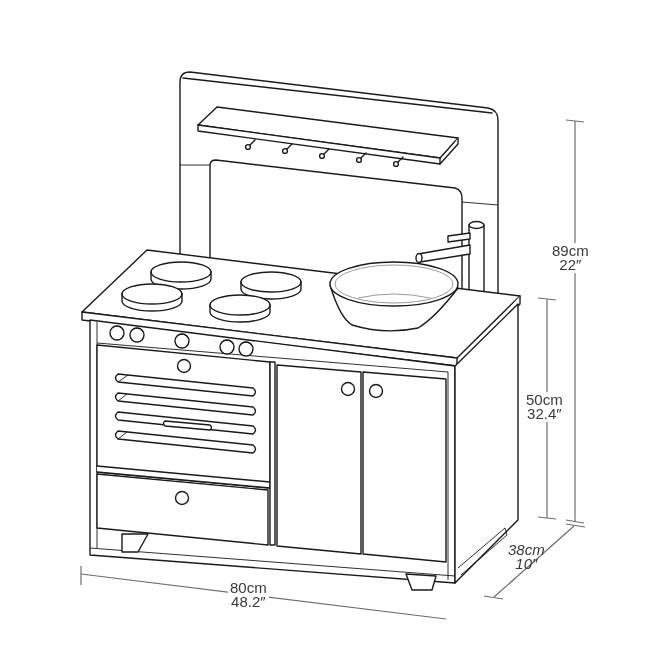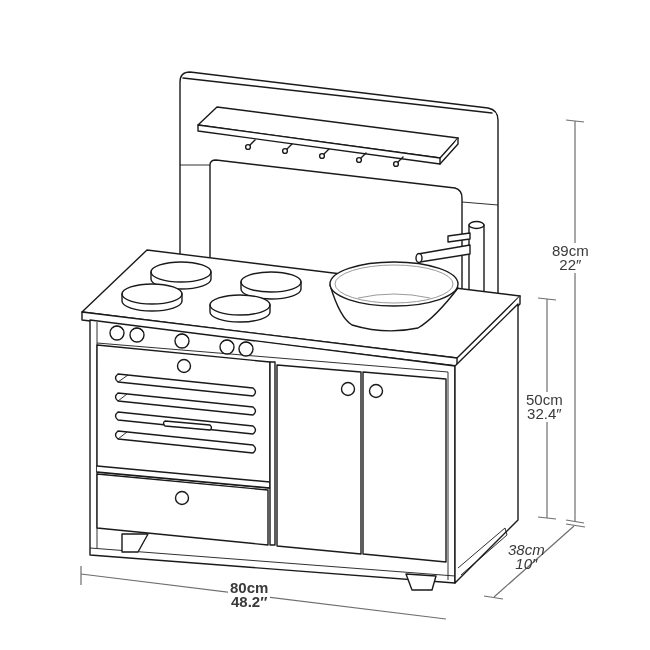--- a/index.html
+++ b/index.html
@@ -180,17 +180,17 @@
   <div class="label" style="left:524px; top:392px;">
     <div>50cm</div>
     <div>32.4″</div>
   </div>
 
   <div class="label" style="left:506px; top:542px; background:transparent;font-style:italic;">
     <div>38cm</div>
     <div>10″</div>
   </div>
 
-  <div class="label" style="left:228px; top:580px;font-weight:bold;">
+  <div class="label" style="left:228px; top:580px;">
     <div>80cm</div>
     <div>48.2″</div>
   </div>
 </div>
 
 </body></html>

